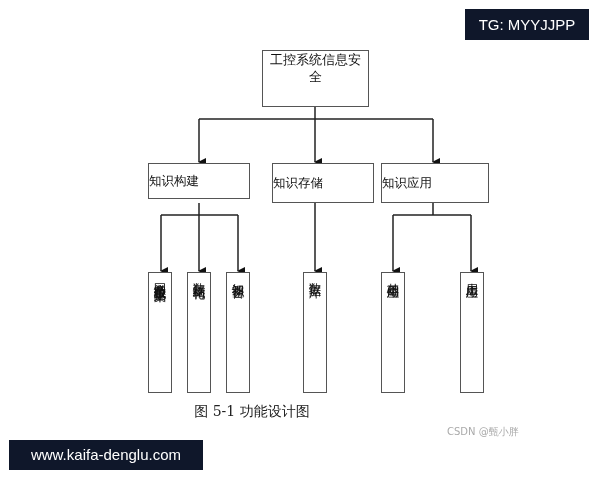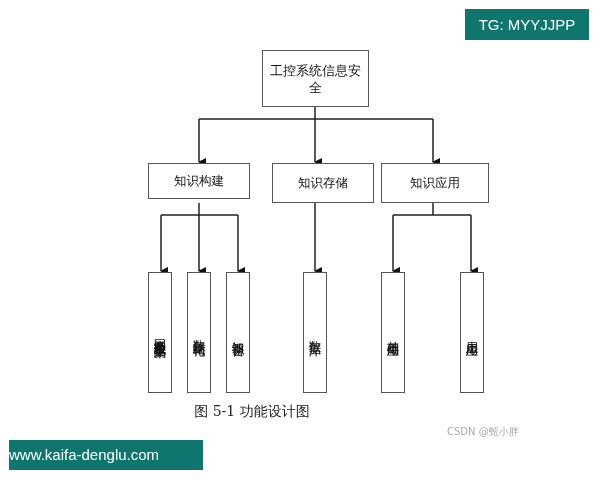--- a/index.html
+++ b/index.html
@@ -1,28 +1,28 @@
 <!DOCTYPE html>
 <html><head>
 <meta charset="utf-8">
 <style>
   html, body { margin:0; padding:0; }
   body { width:600px; height:480px; background:#ffffff; position:relative; overflow:hidden;
          font-family: "DejaVu Sans", sans-serif; }
   .box { position:absolute; box-sizing:border-box; border:1.5px solid #555; background:#fff;
-         color:#111; display:flex; align-items:center; justify-content:center; text-align:center; }
+         color:#111; display:flex; align-items:center; justify-content:space-between; text-align:center; }
   .root { font-size:13px; line-height:17px; padding:0 4px; }
   .lvl2 { font-size:12.5px; }
   .vbox { font-size:12.5px; line-height:18px; writing-mode: vertical-rl; text-orientation: upright; letter-spacing:1px; }
   svg.lines { position:absolute; left:0; top:0; }
   .caption { position:absolute; top:403px; left:0; width:504px; text-align:center; font-family:"DejaVu Serif", serif; font-size:14px; color:#222; }
   .credit { position:absolute; top:425px; left:447px; font-size:10px; color:#aaa; }
-  .wm { position:absolute; background:#0f766e; color:#fff; font-family:"Liberation Sans", sans-serif; }
+  .wm { position:absolute; background:#0f172a; color:#fff; font-family:"Liberation Sans", sans-serif; }
   .wm-tg { left:465px; top:9px; width:124px; height:31px; font-size:15px; line-height:31px; text-align:center; }
-  .wm-url { left:9px; top:440px; width:194px; height:30px; font-size:15px; line-height:30px; text-align:left; }
+  .wm-url { left:9px; top:440px; width:194px; height:30px; font-size:15px; line-height:30px; text-align:center; }
 </style>
 </head>
 <body>
 
 <svg class="lines" width="600" height="480">
   <defs>
     <marker id="arr" markerWidth="8" markerHeight="8" refX="4" refY="7" orient="auto" markerUnits="userSpaceOnUse">
       <path d="M0,0 L8,0 L4,8 Z" fill="#111"></path>
     </marker>
   </defs>

